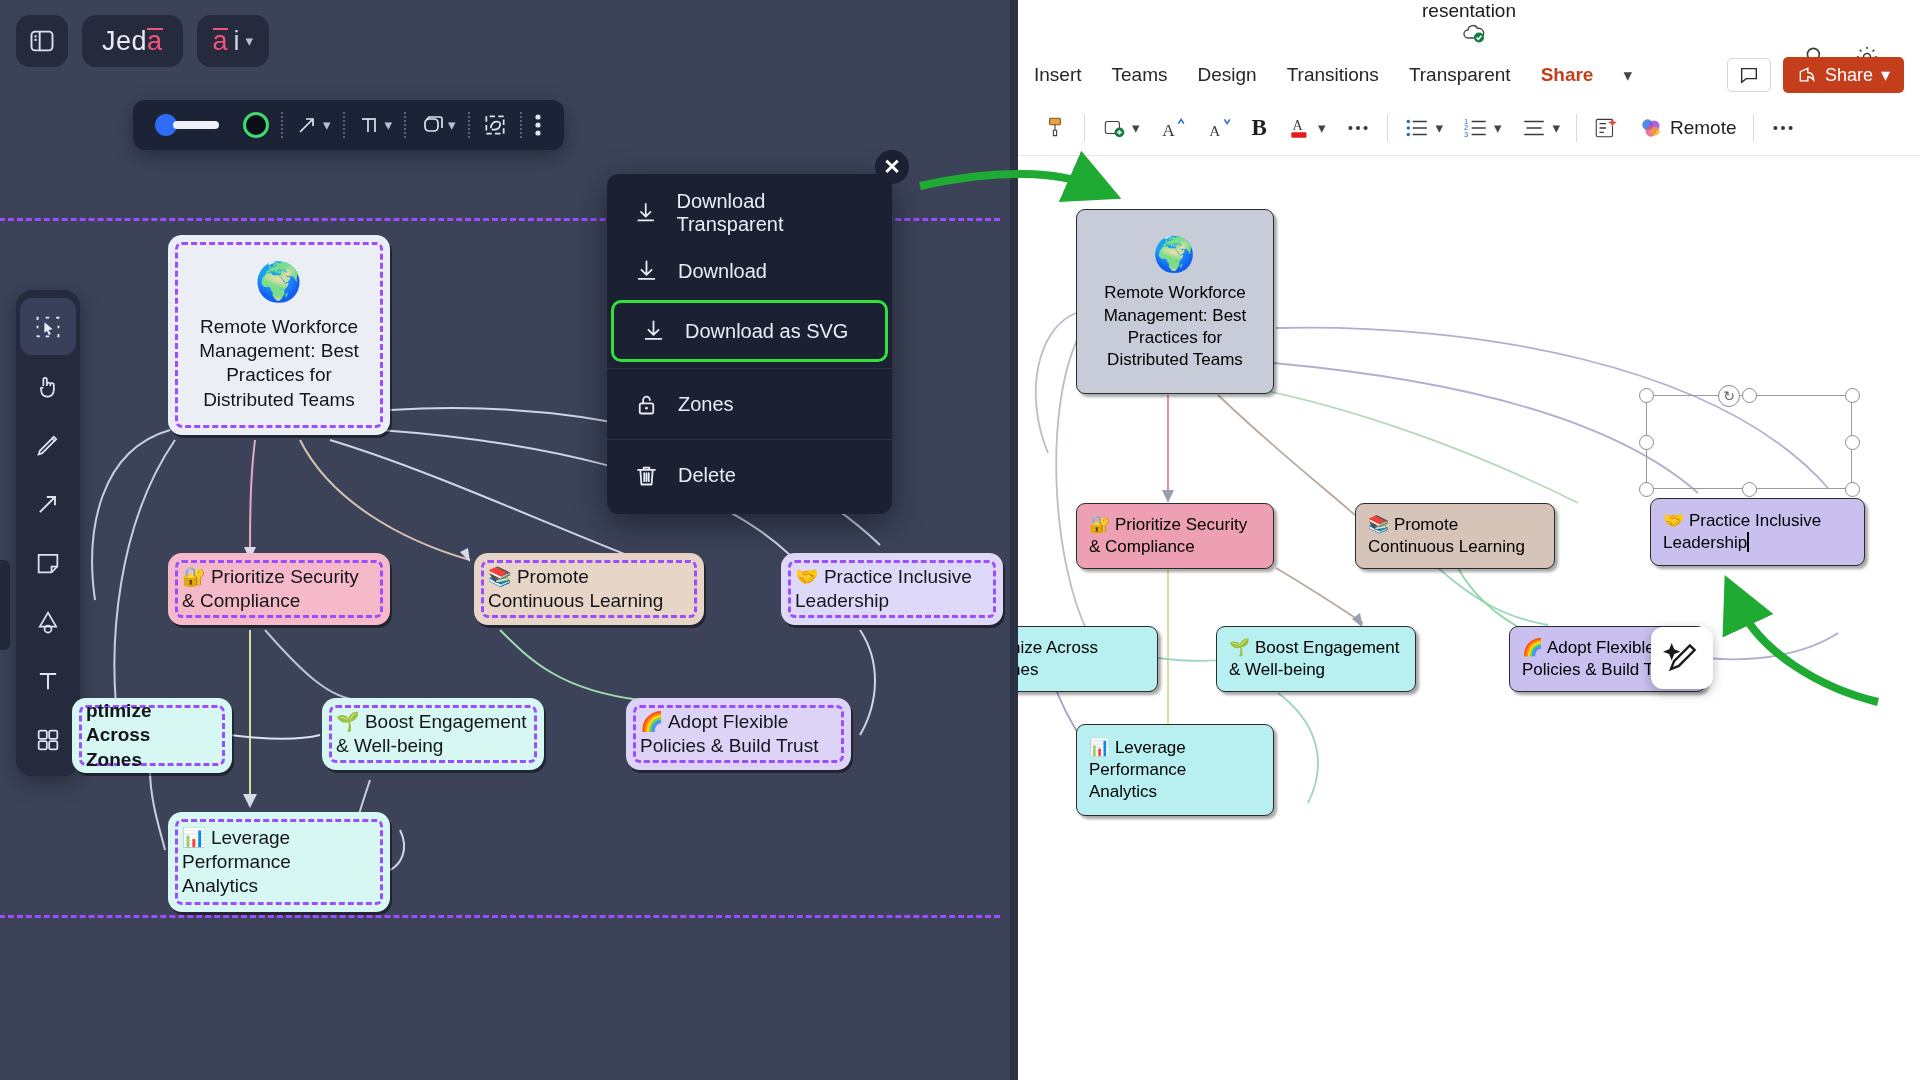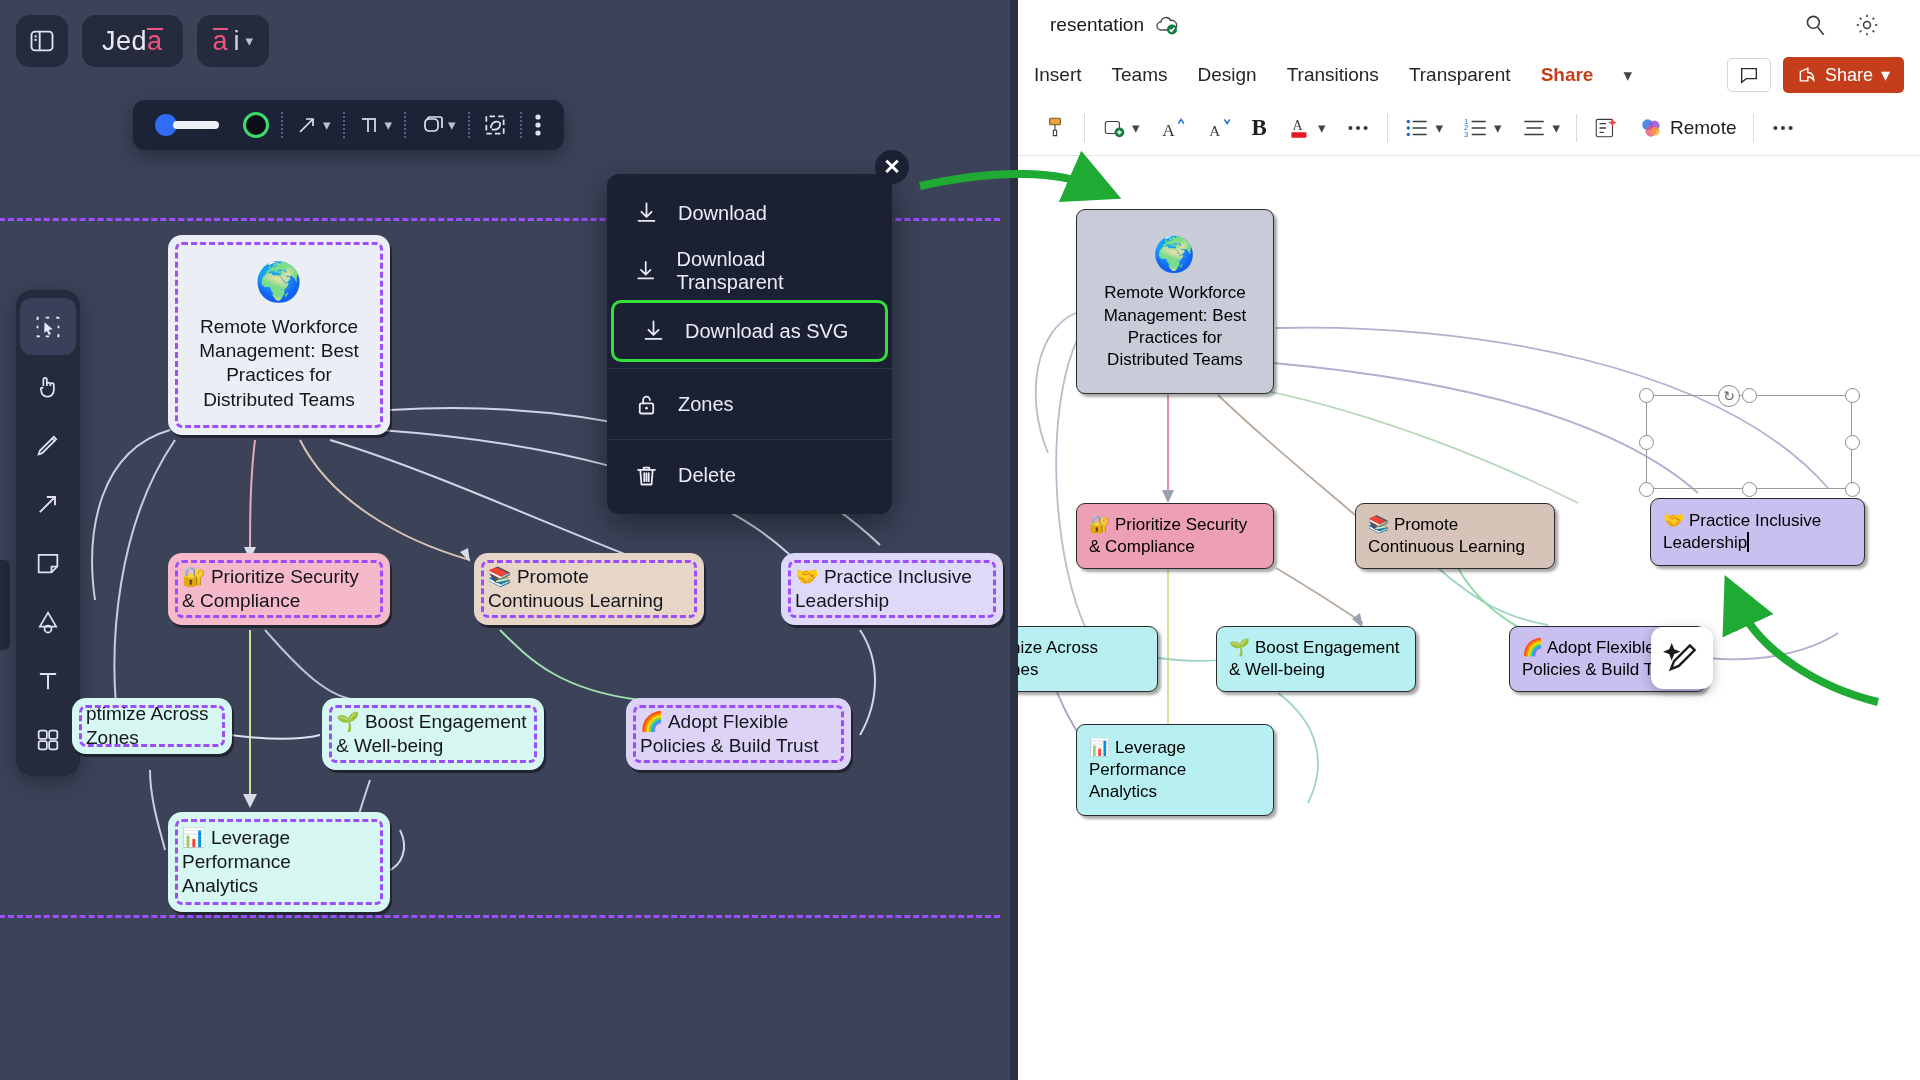--- a/index.html
+++ b/index.html
@@ -129,21 +129,21 @@
 
   .node-center { text-align:center; align-items:center; }
 
   
   .right-app {
     position:absolute; left:1018px; top:0; width:902px; height:1080px;
     background:#ffffff;
   }
   .ppt-titlebar {
     height:50px; display:flex; align-items:center;
-    padding:0 32px; background:#fff;
+    padding:0 32px; background:#fff;flex-direction:column;
   }
   .ppt-title { font-size:19px; color:#1b1b1b; }
   .ppt-title-right { margin-left:auto; display:flex; align-items:center; gap:26px; padding-right:8px;}
   .ppt-tabs {
     height:50px; display:flex; align-items:center; gap:30px; padding:0 16px;
     font-size:19px; color:#262626;
   }
   .ppt-tab.active { color:#c43e1c; font-weight:bold; }
   .tabs-right { margin-left:auto; display:flex; align-items:center; gap:12px; }
   .comment-btn {
@@ -335,21 +335,21 @@
             <div>Continuous Learning</div>
           </div>
         </div>
         <div class="jnode" style="left: 781px; top: 553px; width: 222px; height: 72px; background: rgb(222, 217, 248);">
           <div class="inner-dash"></div>
           <div class="txt">
             <div><span class="emoji">🤝</span> Practice Inclusive</div>
             <div>Leadership</div>
           </div>
         </div>
-        <div class="jnode" style="left: 72px; top: 698px; width: 160px; height: 56px; background: rgb(214, 247, 242);">
+        <div class="jnode" style="left: 72px; top: 698px; width: 160px; height: 75px; background: rgb(214, 247, 242); font-weight: bold;">
           <div class="inner-dash"></div>
           <div class="txt">
             <div>ptimize Across</div>
             <div>Zones</div>
           </div>
         </div>
         <div class="jnode" style="left: 322px; top: 698px; width: 222px; height: 72px; background: rgb(214, 247, 242);">
           <div class="inner-dash"></div>
           <div class="txt">
             <div><span class="emoji">🌱</span> Boost Engagement</div>
@@ -427,27 +427,27 @@
     </div>
 
     <div class="ctx-close">
       <span>✕</span>
     </div>
     <div class="ctx-menu" id="ctx-menu">
         <div class="ctx-item">
           <svg width="27" height="27" viewBox="0 0 24 24" fill="none" stroke="#e9ecf5" stroke-width="1.6" stroke-linecap="round" stroke-linejoin="round">
             <path d="M12 3v11M7.5 10.5L12 15l4.5-4.5M5 18.5h14"></path>
           </svg>
-          <span>Download</span>
+          <span>Download Transparent</span>
         </div>
         <div class="ctx-item">
           <svg width="27" height="27" viewBox="0 0 24 24" fill="none" stroke="#e9ecf5" stroke-width="1.6" stroke-linecap="round" stroke-linejoin="round">
             <path d="M12 3v11M7.5 10.5L12 15l4.5-4.5M5 18.5h14"></path>
           </svg>
-          <span>Download Transparent</span>
+          <span>Download</span>
         </div>
         <div class="ctx-item hl">
           <svg width="27" height="27" viewBox="0 0 24 24" fill="none" stroke="#e9ecf5" stroke-width="1.6" stroke-linecap="round" stroke-linejoin="round">
             <path d="M12 3v11M7.5 10.5L12 15l4.5-4.5M5 18.5h14"></path>
           </svg>
           <span>Download as SVG</span>
         </div>
         <div class="ctx-div"></div>
         <div class="ctx-item">
           <svg width="27" height="27" viewBox="0 0 24 24" fill="none" stroke="#e9ecf5" stroke-width="1.6" stroke-linecap="round" stroke-linejoin="round">

